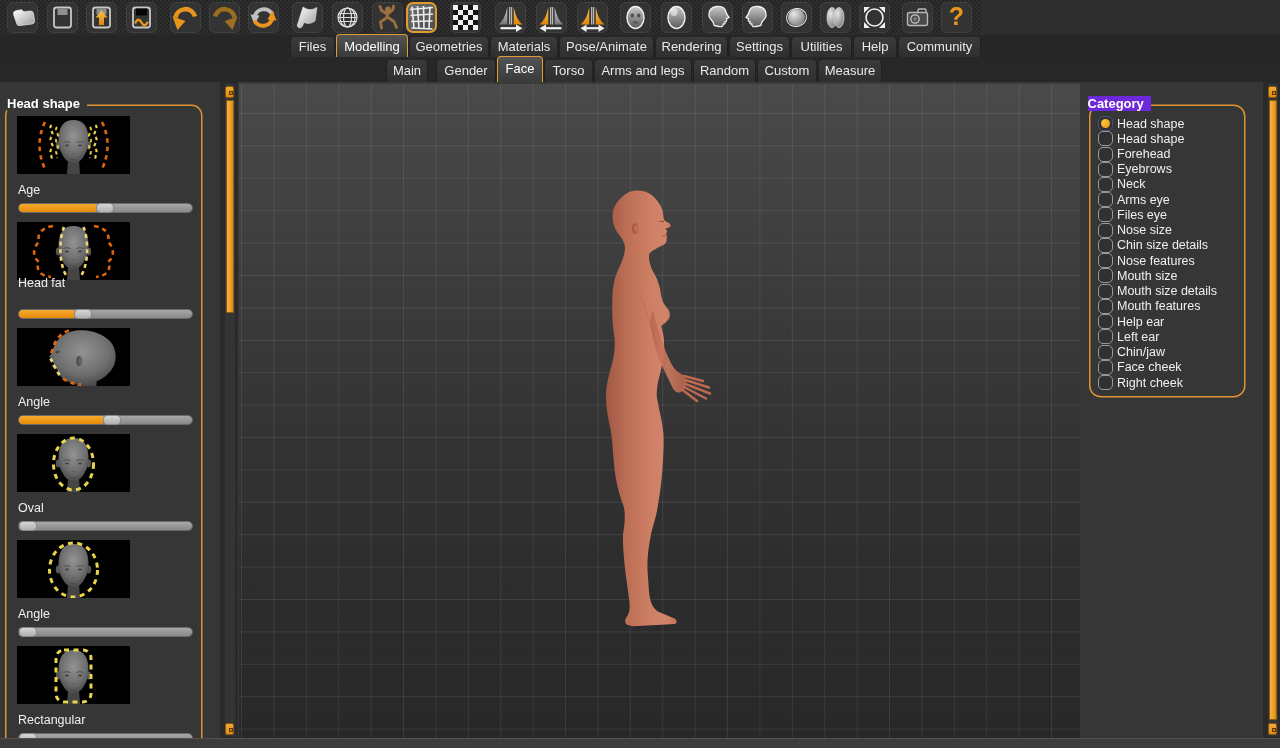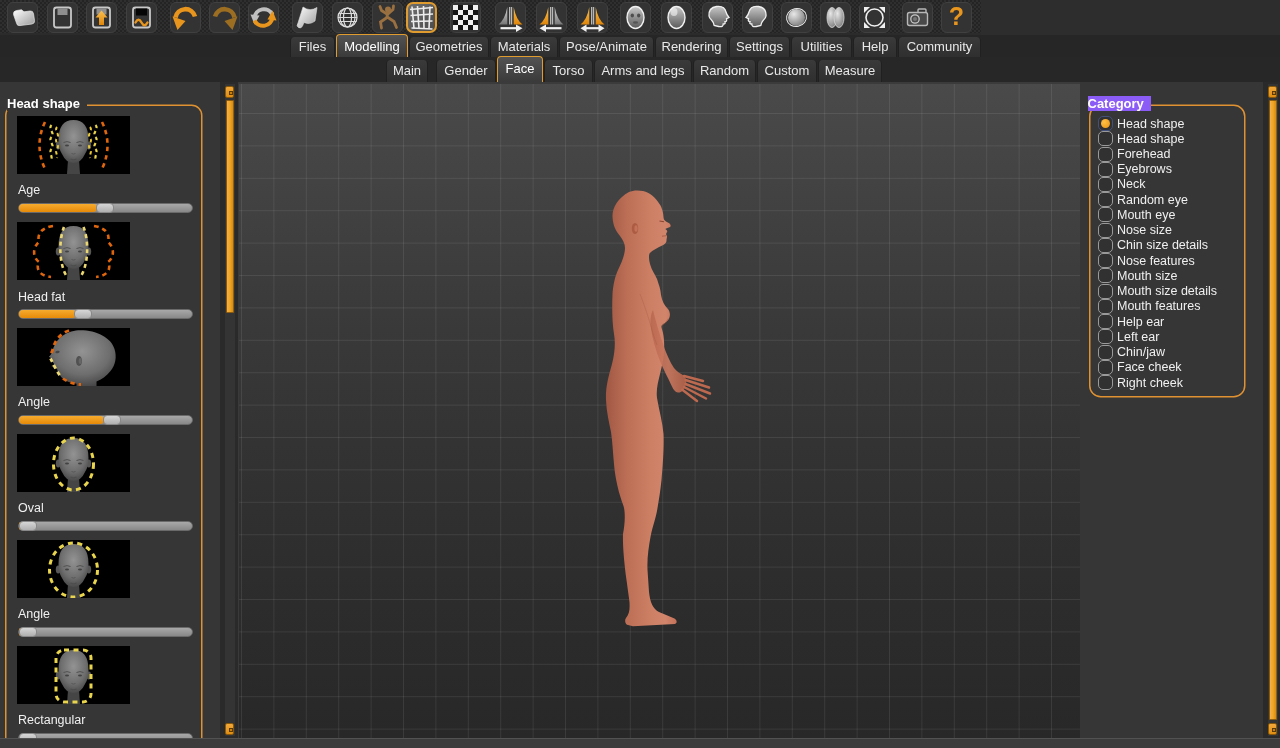--- a/index.html
+++ b/index.html
@@ -383,21 +383,21 @@
         <div class="shandle" style="left:77px"></div>
       </div>
 
     <div class="thumb" style="top:140px"><svg width="113" height="58" viewBox="0 0 113 58">
       <use href="#hfront"></use>
       <path d="M36 4 C24 6 20 12 22 20 C15 26 16 36 22 40 C18 48 24 54 34 55" fill="none" stroke="#e0660e" stroke-width="2.6" stroke-dasharray="4.5 4"></path>
       <path d="M77 4 C89 6 93 12 91 20 C98 26 97 36 91 40 C95 48 89 54 79 55" fill="none" stroke="#e0660e" stroke-width="2.6" stroke-dasharray="4.5 4"></path>
       <path d="M47 5 C43 15 42.5 30 44.5 40 C45.5 45 47 50 49.5 54" fill="none" stroke="#ecd873" stroke-width="2.6" stroke-dasharray="4 3.5"></path>
       <path d="M66.5 5 C70.5 15 71 30 69 40 C68 45 66.5 50 64 54" fill="none" stroke="#ecd873" stroke-width="2.6" stroke-dasharray="4 3.5"></path>
     </svg></div>
-    <div class="slabel" style="top:208px">Head fat</div>
+    <div class="slabel" style="top:194px">Head fat</div>
     <div class="strack" style="top:227px">
         <div class="sfill" style="width:57px"></div>
         <div class="shandle" style="left:55px"></div>
       </div>
 
     <div class="thumb" style="top:246px"><svg width="113" height="58" viewBox="0 0 113 58">
       <use href="#hside"></use>
       <path d="M52 2.5 C43 5.5 37.5 13 35.4 22.5 L33 28" fill="none" stroke="#e0660e" stroke-width="2.8" stroke-dasharray="4.5 4"></path>
       <path d="M33.5 30.5 C35.5 34 37 38 39.5 42 C40.8 44.5 42.3 46.8 44.3 49" fill="none" stroke="#ecd873" stroke-width="2.8" stroke-dasharray="4 3.5"></path>
       <path d="M46 50.5 C50.5 54 56.5 56 64 56.5" fill="none" stroke="#e0660e" stroke-width="2.8" stroke-dasharray="4.5 4"></path>
@@ -530,35 +530,35 @@
       <ellipse cx="39" cy="46.5" rx="3.2" ry="5.6" fill="#a8583e" opacity="0.85"></ellipse>
       <ellipse cx="40" cy="46.5" rx="1.6" ry="3.2" fill="#c4735a"></ellipse>
       <path d="M63.5 39 l4.5 0.8" stroke="#8a4632" stroke-width="1.1"></path>
       <path d="M66 54.2 l4.5-0.5" stroke="#9e5038" stroke-width="0.9" opacity="0.8"></path>
     </svg>
   </div>
   <div id="rightpanel">
     <svg width="183" height="656" style="position:absolute;left:0;top:0">
       <rect x="9.75" y="23.25" width="155" height="291.5" rx="11" fill="none" stroke="#e09232" stroke-width="1.5"></rect>
     </svg>
-    <div class="gtitle" style="left:7.5px;top:14px;background:#8b5cf6;padding-right:7px">Category</div>
+    <div class="gtitle" style="left:7.5px;top:14px;background:#6d28d9;padding-right:7px">Category</div>
     <div class="radio on" style="top:34.0px"></div>
     <div class="rlabel" style="top:34.5px">Head shape</div>
     <div class="radio" style="top:49.2px"></div>
     <div class="rlabel" style="top:49.7px">Head shape</div>
     <div class="radio" style="top:64.5px"></div>
     <div class="rlabel" style="top:65.0px">Forehead</div>
     <div class="radio" style="top:79.7px"></div>
     <div class="rlabel" style="top:80.2px">Eyebrows</div>
     <div class="radio" style="top:94.9px"></div>
     <div class="rlabel" style="top:95.4px">Neck</div>
     <div class="radio" style="top:110.2px"></div>
-    <div class="rlabel" style="top:110.7px">Random eye</div>
+    <div class="rlabel" style="top:110.7px">Arms eye</div>
     <div class="radio" style="top:125.4px"></div>
-    <div class="rlabel" style="top:125.9px">Mouth eye</div>
+    <div class="rlabel" style="top:125.9px">Files eye</div>
     <div class="radio" style="top:140.6px"></div>
     <div class="rlabel" style="top:141.1px">Nose size</div>
     <div class="radio" style="top:155.8px"></div>
     <div class="rlabel" style="top:156.3px">Chin size details</div>
     <div class="radio" style="top:171.1px"></div>
     <div class="rlabel" style="top:171.6px">Nose features</div>
     <div class="radio" style="top:186.3px"></div>
     <div class="rlabel" style="top:186.8px">Mouth size</div>
     <div class="radio" style="top:201.5px"></div>
     <div class="rlabel" style="top:202.0px">Mouth size details</div>

